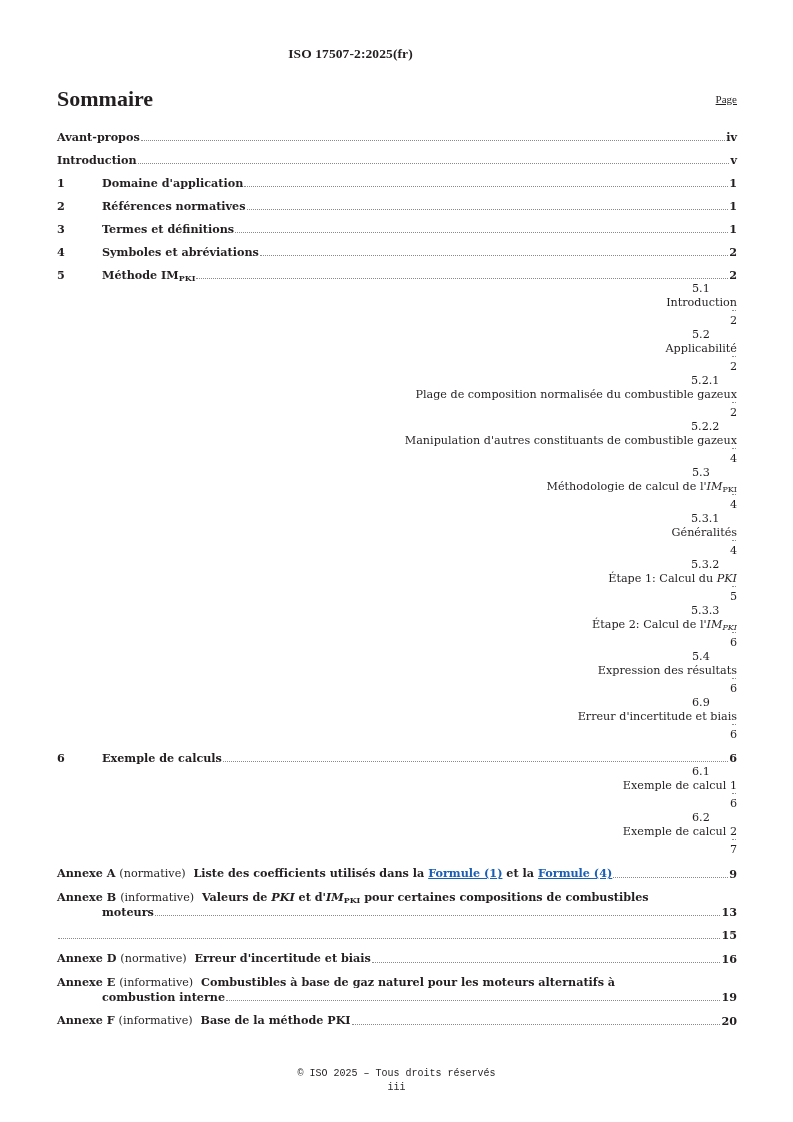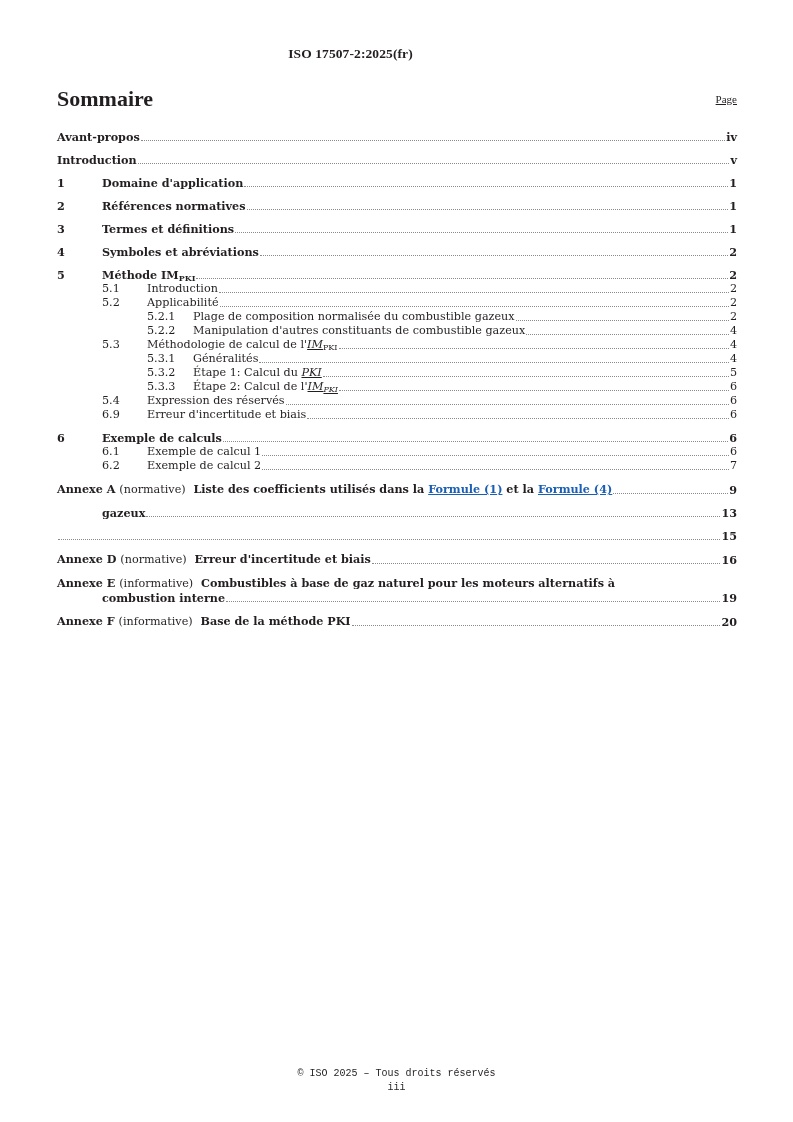--- a/index.html
+++ b/index.html
@@ -11,24 +11,24 @@
     .toc { position: absolute; left: 57px; top: 130px; width: 680px; }
     .row { position: relative; display: flex; align-items: flex-end; font-size: 11.2px; line-height: 14px; }
     .row .num { flex: 0 0 auto; }
     .row .label { flex: 0 0 auto; white-space: nowrap; }
     .row .leader { flex: 1 1 auto; border-bottom: 1px dotted #8a8a8a; margin: 0 1px 3px 1px; height: 0; min-width: 4px; }
     .row .pg { flex: 0 0 auto; text-align: center; }
     .lvl0 { font-weight: bold; }
     .lvl0.gap { margin-top: 9px; }
     .lvl0 .num { width: 45px; }
     .lvl1 .num { width: 45px; padding-left: 45px; box-sizing: content-box; }
-    .lvl1 { font-weight: normal; margin-top: 0px; }
+    .lvl1 { font-weight: normal; margin-top: 0px; flex-direction: column; }
     .lvl1 .num, .lvl2 .num { font-weight: normal; }
     .sub { font-size: 8px; vertical-align: -2px; line-height: 0; }
-    .ital { font-style: italic; text-decoration: underline; }
+    .ital { font-style: italic; }
     .norm { font-weight: normal; }
     .link { color: #1a5fb4; text-decoration: underline; }
     .annex-wrap { display: flex; flex-direction: column; }
     .annex-line1 { font-weight: bold; font-size: 11.2px; line-height: 14px; white-space: nowrap; }
     .annex-line2 { padding-left: 45px; }
     .footer { position: absolute; top: 1067px; left: 0; width: 793px; text-align: center; font-family: Liberation Mono, monospace; font-size: 10px; line-height: 14px; }
   </style>
 </head>
 <body>
 
@@ -139,21 +139,21 @@
 
   <div class="row lvl1">
     <span class="num" style="width:46px;padding-left:90px">5.3.3</span>
     <span class="label"><span>Étape 2: Calcul de l'</span><span class="ital">IM</span><span class="sub ital">PKI</span></span>
     <span class="leader"></span>
     <span class="pg">6</span>
   </div>
 
   <div class="row lvl1">
     <span class="num" style="width:45px;padding-left:45px">5.4</span>
-    <span class="label">Expression des réservés</span>
+    <span class="label">Expression des résultats</span>
     <span class="leader"></span>
     <span class="pg">6</span>
   </div>
 
   <div class="row lvl1">
     <span class="num" style="width:45px;padding-left:45px">6.9</span>
     <span class="label">Erreur d'incertitude et biais</span>
     <span class="leader"></span>
     <span class="pg">6</span>
   </div>
@@ -179,22 +179,23 @@
     <span class="pg">7</span>
   </div>
 
   <div class="row lvl0 gap">
     <span class="label"><span>Annexe A</span> <span class="norm">(normative)</span>&nbsp; <span>Liste des coefficients utilisés dans la</span> <a class="link">Formule (1)</a> <span>et la</span> <a class="link">Formule (4)</a></span>
     <span class="leader"></span>
     <span class="pg">9</span>
   </div>
 
   <div class="annex-wrap lvl0 gap" style="margin-top:9px">
+    <div class="annex-line1"><span>Annexe B</span> <span class="norm">(informative)</span>&nbsp; <span>Valeurs de</span> <span class="ital">PKI</span> <span>et d'</span><span class="ital">IM</span><span class="sub">PKI</span> <span>pour certaines compositions de combustibles</span></div>
     <div class="row annex-line2">
-      <span class="label">gazeux</span>
+      <span class="label">moteurs</span>
       <span class="leader"></span>
       <span class="pg">13</span>
     </div>
   </div>
 
   <div class="row lvl0 gap">
     <span class="leader"></span>
     <span class="pg">15</span>
   </div>
 

